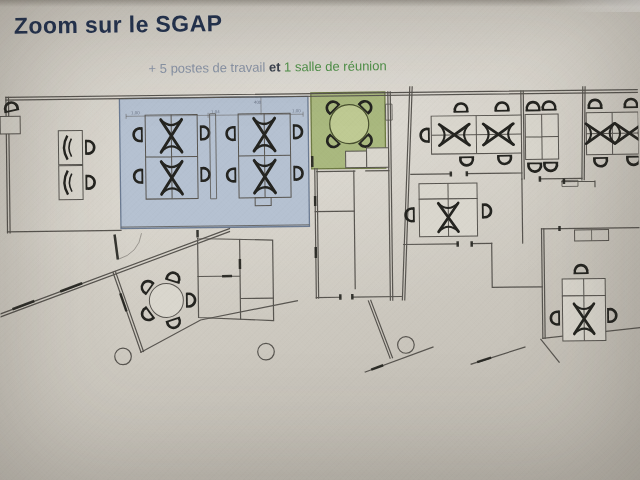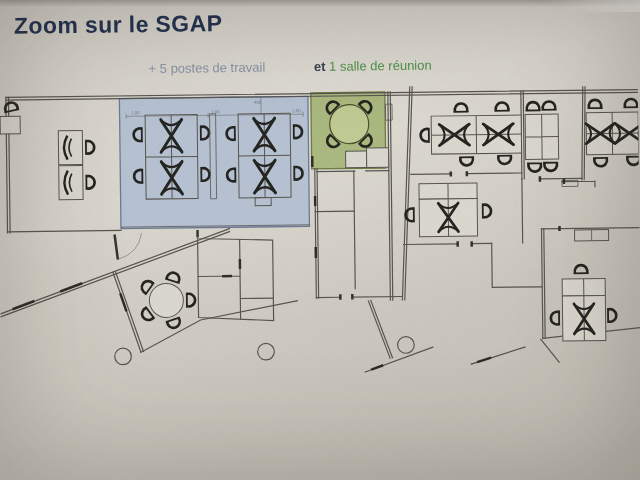--- a/index.html
+++ b/index.html
@@ -16,21 +16,21 @@
       background:linear-gradient(200deg, rgba(255,255,255,.6), rgba(255,255,255,0) 70%);}
   .vignette{position:absolute;inset:0;box-shadow:inset 0 0 120px rgba(55,50,42,.30);pointer-events:none;}
   .grain{position:absolute;inset:0;opacity:.35;pointer-events:none;
       background-image:repeating-linear-gradient(45deg, rgba(255,255,255,.05) 0 1px, rgba(0,0,0,0) 1px 3px),
                        repeating-linear-gradient(-45deg, rgba(90,84,72,.05) 0 1px, rgba(0,0,0,0) 1px 4px);}
   .content{position:absolute;inset:0;transform:rotate(-0.7deg);transform-origin:320px 270px;}
   .title{position:absolute;left:17px;top:9px;font-size:23px;font-weight:bold;
       letter-spacing:.4px;color:var(--title_text,#20304e);}
   .subtitle{position:absolute;left:151px;top:59px;font-size:13px;}
   .sub-muted{color:var(--subtitle_muted,#8893a5);}
-  .sub-strong{color:var(--subtitle_strong,#39404c);font-weight:bold;padding-left:45px;}
+  .sub-strong{color:var(--subtitle_strong,#39404c);font-weight:bold;}
   .sub-green{color:var(--subtitle_green,#4f9148);}
   svg{position:absolute;left:0;top:0;}
   .w{stroke:var(--line,#57544f);stroke-width:1.2;fill:none;stroke-linecap:square;}
   .w2{stroke:var(--line,#57544f);stroke-width:.8;fill:none;}
   .dm{stroke:var(--line,#57544f);stroke-width:.55;fill:none;opacity:.85;}
   .mark{stroke:var(--furniture,#23231f);stroke-width:2.5;fill:none;opacity:.9;}
   .desk{fill:var(--desk_fill,#d9d6cd);stroke:var(--line,#57544f);stroke-width:1;}
   .deskn{fill:none;stroke:var(--line,#57544f);stroke-width:1;}
   .arc{stroke:var(--line,#57544f);stroke-width:.6;fill:none;opacity:.8;}
   text.dim{fill:var(--dim_text,#6a7386);font-size:4.4px;}

